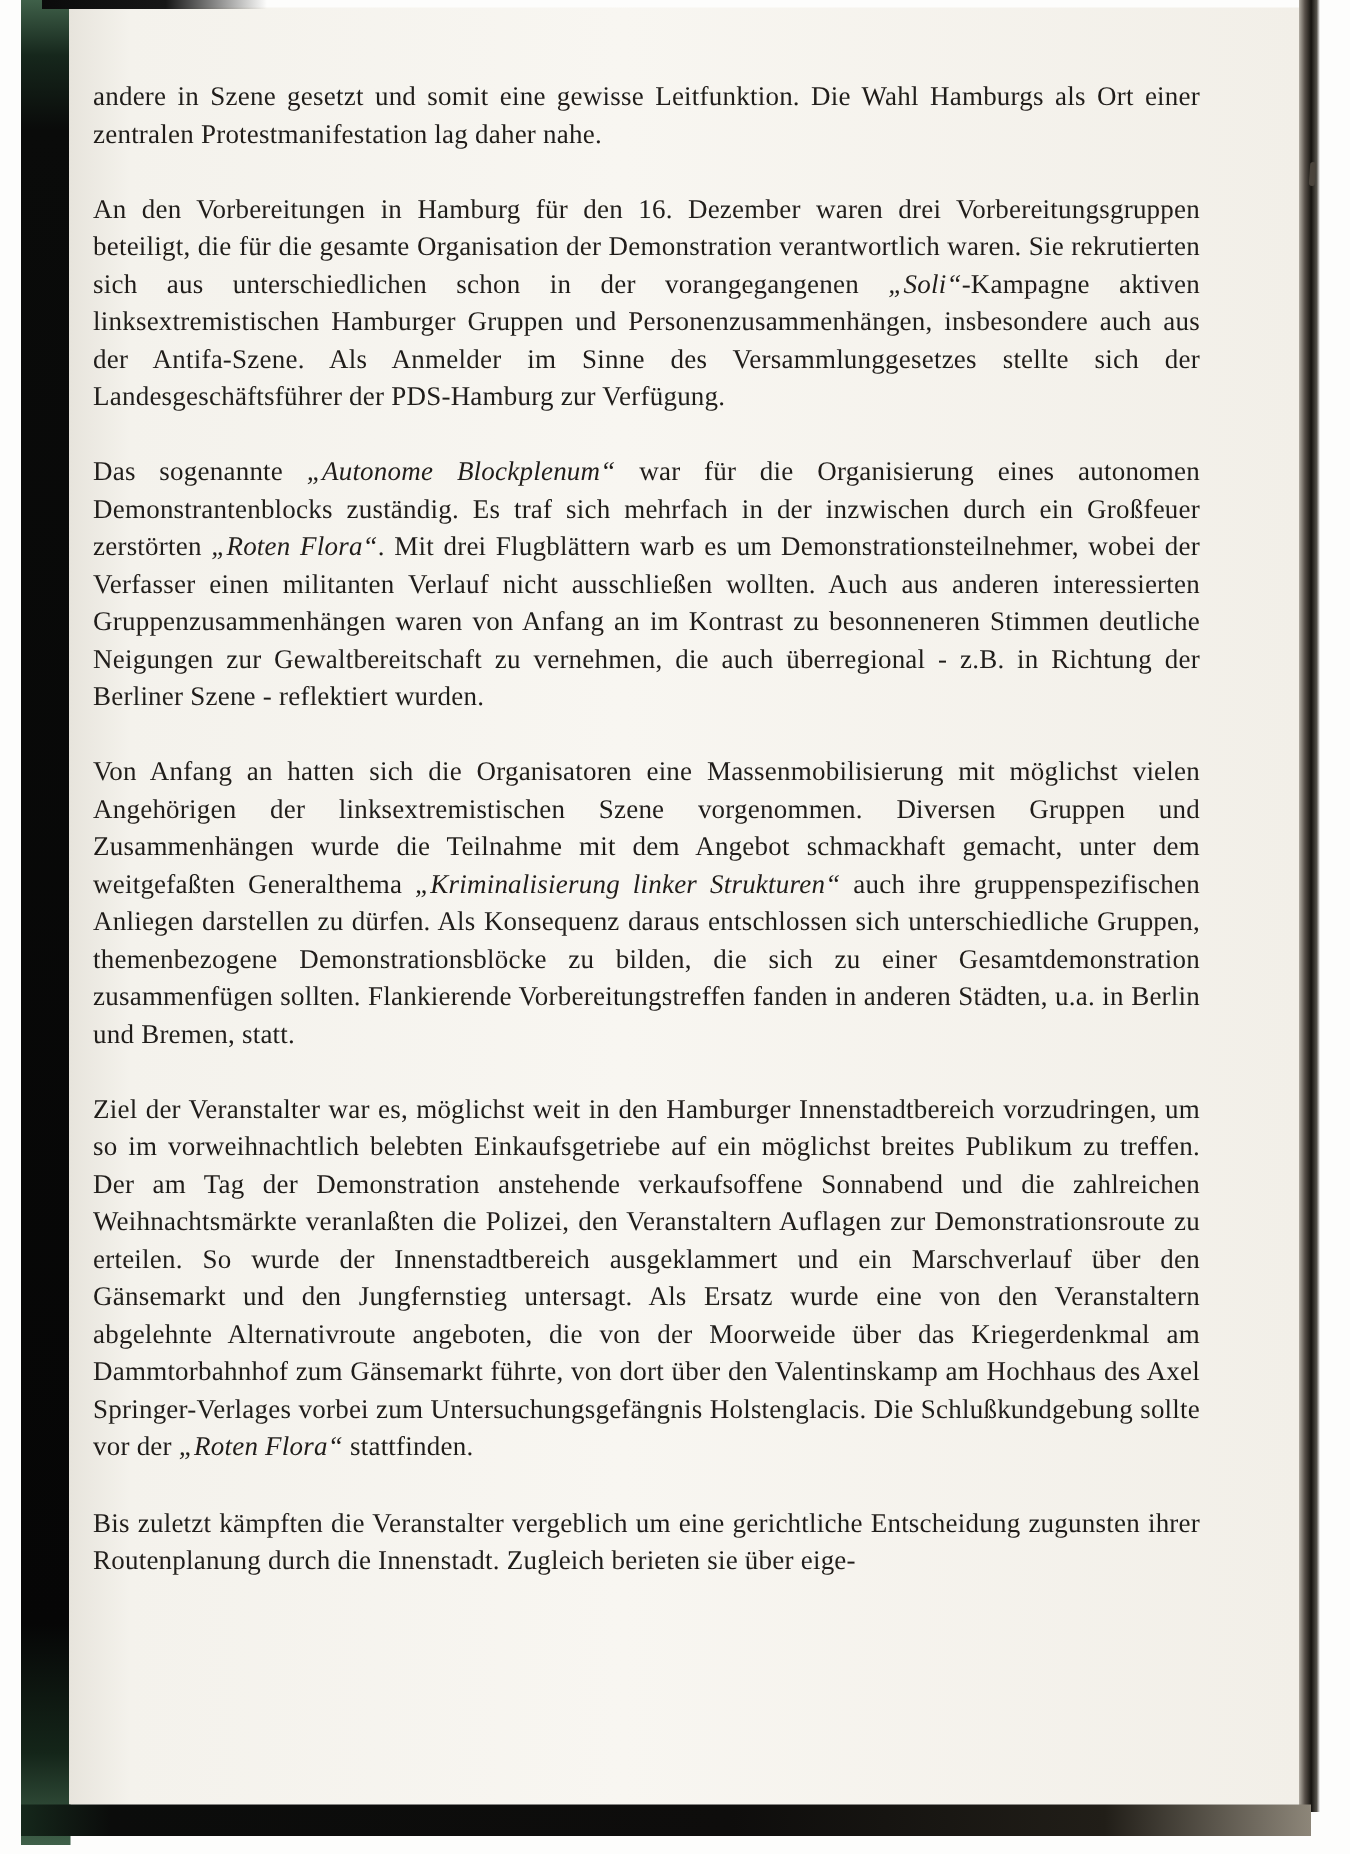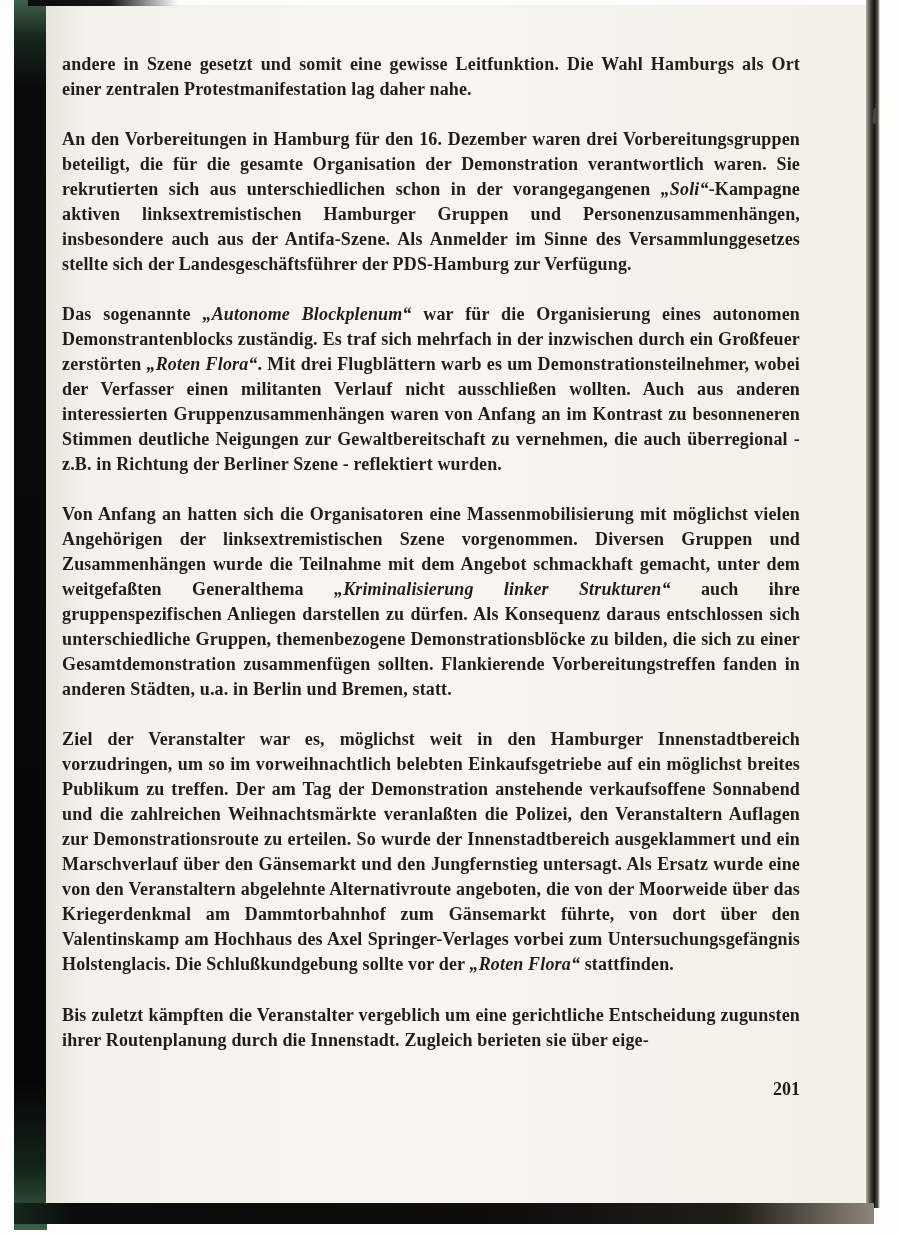--- a/index.html
+++ b/index.html
@@ -11,21 +11,20 @@
     position: relative;
     width: 900px;
     height: 1236px;
     overflow: hidden;
     font-family: "Liberation Serif", serif;
   }
   .scan {
     position: absolute;
     inset: 0;
     background: #fdfdfc;
-    font-weight: bold;
   }
   
   .binding {
     position: absolute;
     left: 14px;
     top: 0;
     width: 33px;
     height: 1230px;
     background: linear-gradient(180deg,
       var(--binding-green, #3f6049) 0%,
@@ -134,21 +133,20 @@
   <div class="binding"></div>
 
   <div class="paper">
     <div class="text-column">
       <p><span>andere in Szene gesetzt und somit eine gewisse Leitfunktion. Die Wahl Hamburgs als Ort einer zentralen Protestmanifestation lag daher nahe.</span></p>
       <p><span>An den Vorbereitungen in Hamburg für den 16. Dezember waren drei Vorbereitungsgruppen beteiligt, die für die gesamte Organisation der Demonstration verantwortlich waren. Sie rekrutierten sich aus unterschiedlichen schon in der vorangegangenen </span><span class="em">„Soli“</span><span>-Kampagne aktiven linksextremistischen Hamburger Gruppen und Personenzusammenhängen, insbesondere auch aus der Antifa-Szene. Als Anmelder im Sinne des Versammlunggesetzes stellte sich der Landesgeschäftsführer der PDS-Hamburg zur Verfügung.</span></p>
       <p><span>Das sogenannte </span><span class="em">„Autonome Blockplenum“</span><span> war für die Organisierung eines autonomen Demonstrantenblocks zuständig. Es traf sich mehrfach in der inzwischen durch ein Großfeuer zerstörten </span><span class="em">„Roten Flora“</span><span>. Mit drei Flugblättern warb es um Demonstrationsteilnehmer, wobei der Verfasser einen militanten Verlauf nicht ausschließen wollten. Auch aus anderen interessierten Gruppenzusammenhängen waren von Anfang an im Kontrast zu besonneneren Stimmen deutliche Neigungen zur Gewaltbereitschaft zu vernehmen, die auch überregional - z.B. in Richtung der Berliner Szene - reflektiert wurden.</span></p>
       <p><span>Von Anfang an hatten sich die Organisatoren eine Massenmobilisierung mit möglichst vielen Angehörigen der linksextremistischen Szene vorgenommen. Diversen Gruppen und Zusammenhängen wurde die Teilnahme mit dem Angebot schmackhaft gemacht, unter dem weitgefaßten Generalthema </span><span class="em">„Kriminalisierung linker Strukturen“</span><span> auch ihre gruppenspezifischen Anliegen darstellen zu dürfen. Als Konsequenz daraus entschlossen sich unterschiedliche Gruppen, themenbezogene Demonstrationsblöcke zu bilden, die sich zu einer Gesamtdemonstration zusammenfügen sollten. Flankierende Vorbereitungstreffen fanden in anderen Städten, u.a. in Berlin und Bremen, statt.</span></p>
       <p><span>Ziel der Veranstalter war es, möglichst weit in den Hamburger Innenstadtbereich vorzudringen, um so im vorweihnachtlich belebten Einkaufsgetriebe auf ein möglichst breites Publikum zu treffen. Der am Tag der Demonstration anstehende verkaufsoffene Sonnabend und die zahlreichen Weihnachtsmärkte veranlaßten die Polizei, den Veranstaltern Auflagen zur Demonstrationsroute zu erteilen. So wurde der Innenstadtbereich ausgeklammert und ein Marschverlauf über den Gänsemarkt und den Jungfernstieg untersagt. Als Ersatz wurde eine von den Veranstaltern abgelehnte Alternativroute angeboten, die von der Moorweide über das Kriegerdenkmal am Dammtorbahnhof zum Gänsemarkt führte, von dort über den Valentinskamp am Hochhaus des Axel Springer-Verlages vorbei zum Untersuchungsgefängnis Holstenglacis. Die Schlußkundgebung sollte vor der </span><span class="em">„Roten Flora“</span><span> stattfinden.</span></p>
       <p><span>Bis zuletzt kämpften die Veranstalter vergeblich um eine gerichtliche Entscheidung zugunsten ihrer Routenplanung durch die Innenstadt. Zugleich berieten sie über eige-</span></p>
-      <div class="page-number">201</div>
     </div>
   </div>
 
   <div class="top-edge"></div>
   <div class="right-edge"></div>
   <div class="margin-mark"></div>
   <div class="bottom-bar"></div>
 
 </div>
 

